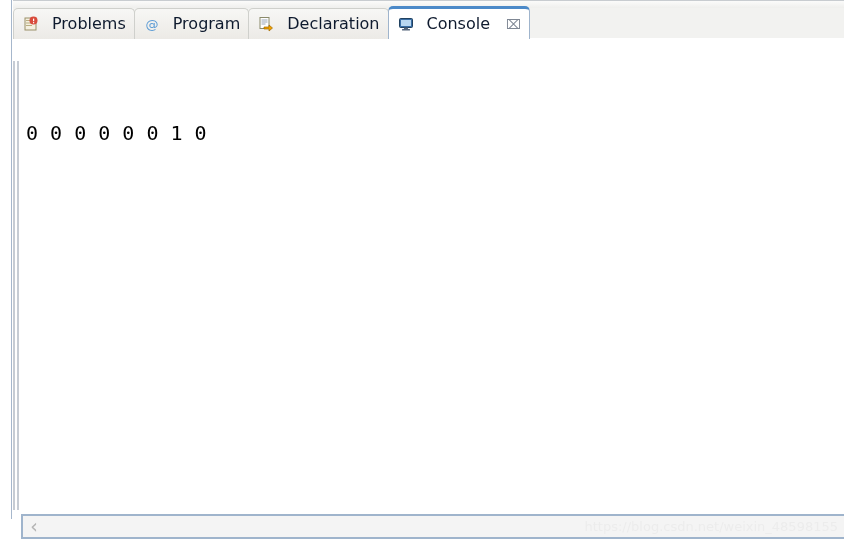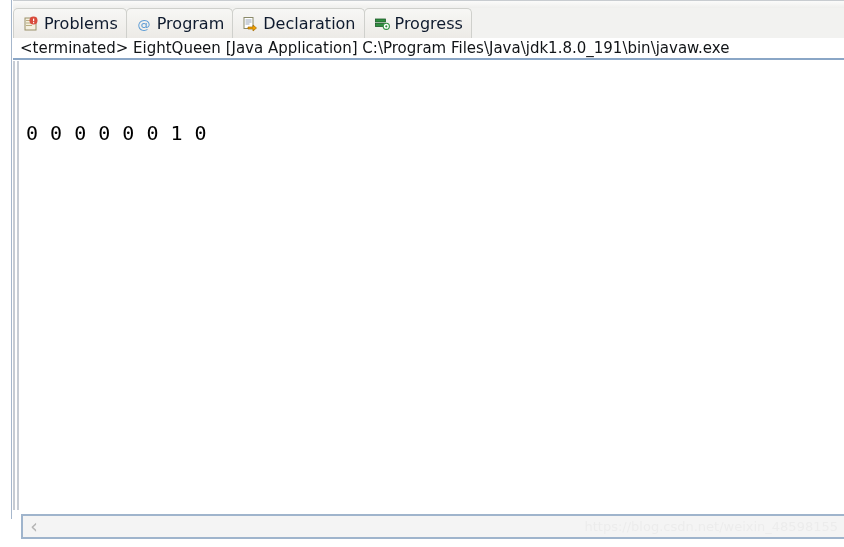--- a/index.html
+++ b/index.html
@@ -53,21 +53,21 @@
     position: absolute;
     left: 0; top: 6px;
     display: flex;
     align-items: flex-end;
     height: 32px;
   }
   .tab {
     position: relative;
     display: flex;
     align-items: center;
-    gap: 5px;
+    gap: 13px;
     height: 31px;
     padding: 0 8px 0 9px;
     font-size: 16px;
     color: #0e1a2e;
     white-space: nowrap;
     background: linear-gradient(#f7f7f5, #eceae6);
     border-left: 1px solid #cfd0cc;
     border-right: 1px solid #cfd0cc;
     border-top: 1px solid #cfd0cc;
     border-radius: 5px 5px 0 0;
@@ -218,37 +218,37 @@
             <rect x="2" y="1.5" width="9" height="11" fill="#ffffff" stroke="#8a8a6a" stroke-width="1"></rect>
             <rect x="3.5" y="3.5" width="6" height="1" fill="#9aa6b8"></rect>
             <rect x="3.5" y="5.5" width="6" height="1" fill="#9aa6b8"></rect>
             <rect x="3.5" y="7.5" width="4" height="1" fill="#9aa6b8"></rect>
             <path d="M6 11 L11 11 L11 9 L14.5 12 L11 15 L11 13 L6 13 Z" fill="#f0a000" stroke="#a06a00" stroke-width="0.7"></path>
           </svg>
         </span>
         <span class="tab-label">Declaration</span>
       </div>
 
-
-      <div class="tab">
-        <span class="ticon">
-          <svg width="16" height="16" viewBox="0 0 16 16">
-            <rect x="1.5" y="3" width="10" height="3" fill="#2f8f3f" stroke="#1c5a28" stroke-width="0.8"></rect>
-            <rect x="1.5" y="7.5" width="10" height="3" fill="#2f8f3f" stroke="#1c5a28" stroke-width="0.8"></rect>
-            <circle cx="12.3" cy="10.3" r="3.1" fill="#ffffff" stroke="#2f8f3f" stroke-width="1.1"></circle>
-            <circle cx="12.3" cy="10.3" r="1.1" fill="#2f8f3f"></circle>
-          </svg>
-        </span>
-        <span class="tab-label">Progress</span>
-      </div>
+      <div class="tab active">
+        <span class="ticon">
+          <svg width="16" height="16" viewBox="0 0 16 16">
+            <rect x="1.5" y="2.5" width="13" height="9" rx="1" fill="#3a6ea5" stroke="#21415f" stroke-width="1"></rect>
+            <rect x="3" y="4" width="10" height="6" fill="#b9d7f0"></rect>
+            <rect x="6" y="11.5" width="4" height="2" fill="#54657a"></rect>
+            <rect x="4" y="13" width="8" height="1.4" rx="0.5" fill="#54657a"></rect>
+          </svg>
+        </span>
+        <span class="tab-label">Console</span>
+        <span class="tab-close">⌧</span>
+      </div>
+
 
     </div>
   </div>
 
-  <div class="term-line">&lt;terminated&gt; EightQueen [Java Application] C:\Program Files\Java\jdk1.8.0_191\bin\javaw.exe</div>
 
   <div class="console">
     <div class="console-railL"></div>
     <div class="console-railL2"></div>
 
     <div class="console-text">
       <div>0 0 0 0 0 0 1 0</div>
       <div>&nbsp;</div>
       
       

